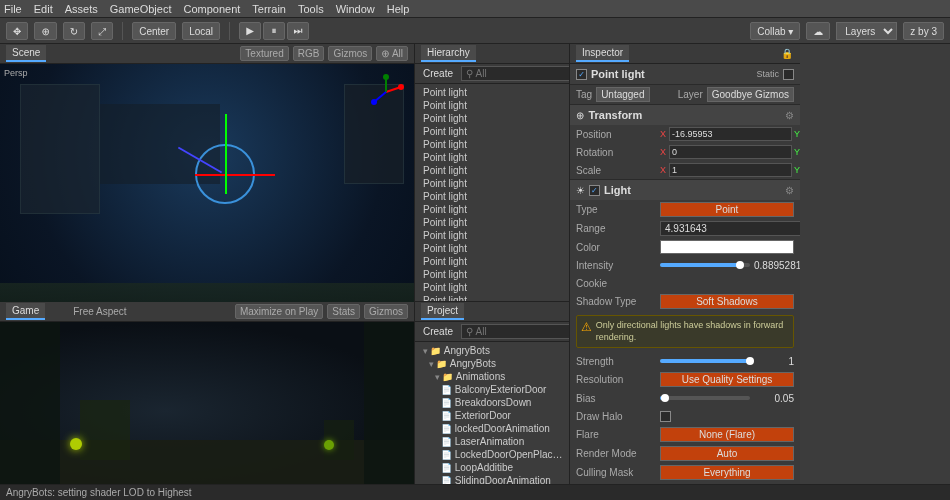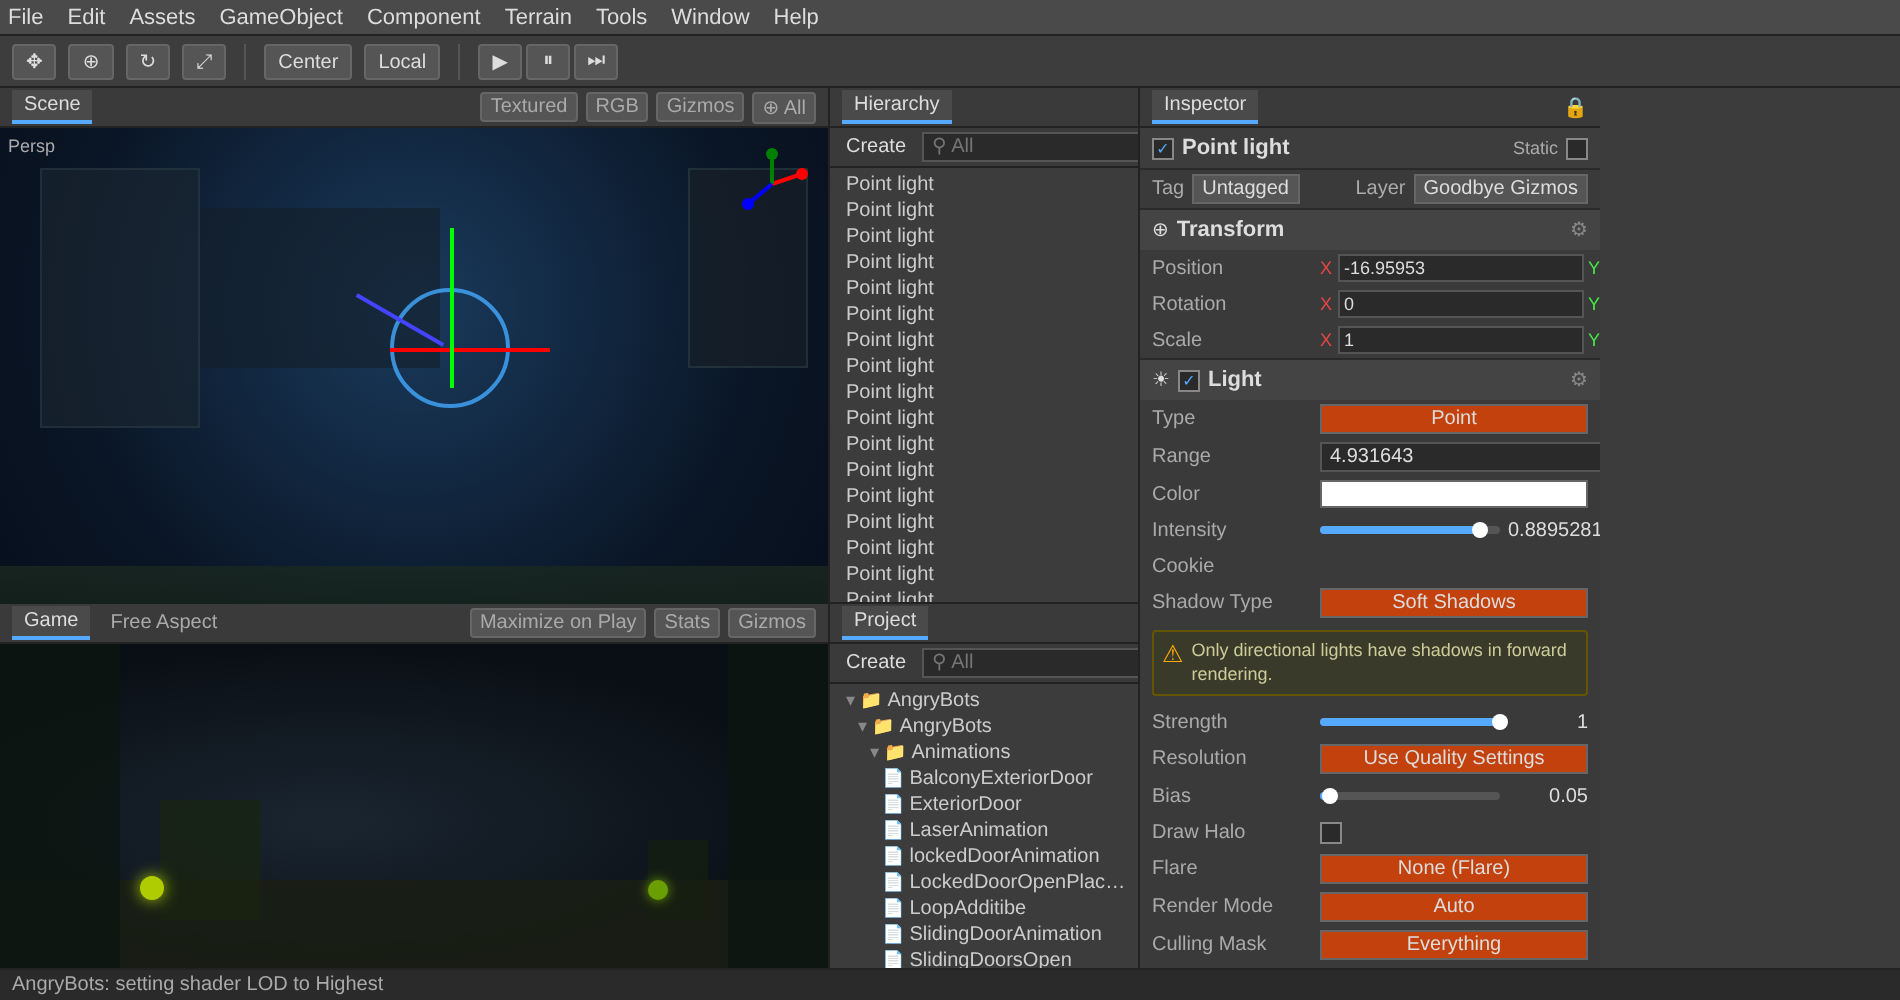--- a/index.html
+++ b/index.html
@@ -103,21 +103,21 @@
       background: #1a1a2e;
       position: relative;
       border-bottom: 1px solid #222;
     }
     .panel-header {
       height: 20px;
       background: #3a3a3a;
       display: flex;
       align-items: center;
       padding: 0 6px;
-      gap: 6px;
+      gap: 24px;
       border-bottom: 1px solid #222;
     }
     .panel-tab {
       font-size: 10px;
       color: #ddd;
       padding: 2px 6px;
       cursor: pointer;
     }
     .panel-tab.active {
       background: #4a4a4a;
@@ -507,20 +507,28 @@
   <button class="toolbar-btn">⤢</button>
   <div class="toolbar-sep"></div>
   <button class="toolbar-btn">Center</button>
   <button class="toolbar-btn">Local</button>
   <div class="toolbar-sep"></div>
   <div class="toolbar-play">
     <div class="play-btn">▶</div>
     <div class="play-btn">⏸</div>
     <div class="play-btn">⏭</div>
   </div>
+  <div class="toolbar-right">
+    <button class="toolbar-btn">Collab ▾</button>
+    <button class="toolbar-btn">☁</button>
+    <select class="layers-dropdown">
+      <option>Layers</option>
+    </select>
+    <button class="toolbar-btn">z by 3</button>
+  </div>
 </div>
 
 <div id="main">
 
   <div id="left-panel">
 
     <div id="scene-view">
       <div class="panel-header">
         <span class="panel-tab active">Scene</span>
         <div class="panel-controls">
@@ -623,23 +631,24 @@
       </div>
       <div class="create-search-bar">
         <span class="create-btn">Create</span>
         <input class="search-field" type="text" placeholder="⚲ All" style="">
       </div>
       <div class="tree-list" id="project-list">
           <div class="tree-item"><span style="color:#888;font-size:9px;">▾ </span><span style="color:#c8a040;font-size:9px;">📁 </span>AngryBots</div>
           <div class="tree-item indent1"><span style="color:#888;font-size:9px;">▾ </span><span style="color:#c8a040;font-size:9px;">📁 </span>AngryBots</div>
           <div class="tree-item indent2"><span style="color:#888;font-size:9px;">▾ </span><span style="color:#c8a040;font-size:9px;">📁 </span>Animations</div>
           <div class="tree-item indent3"><span style="color:#888;font-size:9px;">  </span><span style="color:#7ab;font-size:9px;">📄 </span>BalconyExteriorDoor</div>
+          <div class="tree-item indent3"><span style="color:#888;font-size:9px;">  </span><span style="color:#7ab;font-size:9px;">📄 </span>BreakdoorsDown</div>
           <div class="tree-item indent3"><span style="color:#888;font-size:9px;">  </span><span style="color:#7ab;font-size:9px;">📄 </span>ExteriorDoor</div>
+          <div class="tree-item indent3"><span style="color:#888;font-size:9px;">  </span><span style="color:#7ab;font-size:9px;">📄 </span>lockedDoorAnimation</div>
           <div class="tree-item indent3"><span style="color:#888;font-size:9px;">  </span><span style="color:#7ab;font-size:9px;">📄 </span>LaserAnimation</div>
-          <div class="tree-item indent3"><span style="color:#888;font-size:9px;">  </span><span style="color:#7ab;font-size:9px;">📄 </span>lockedDoorAnimation</div>
           <div class="tree-item indent3"><span style="color:#888;font-size:9px;">  </span><span style="color:#7ab;font-size:9px;">📄 </span>LockedDoorOpenPlaceholde</div>
           <div class="tree-item indent3"><span style="color:#888;font-size:9px;">  </span><span style="color:#7ab;font-size:9px;">📄 </span>LoopAdditibe</div>
           <div class="tree-item indent3"><span style="color:#888;font-size:9px;">  </span><span style="color:#7ab;font-size:9px;">📄 </span>SlidingDoorAnimation</div>
           <div class="tree-item indent3"><span style="color:#888;font-size:9px;">  </span><span style="color:#7ab;font-size:9px;">📄 </span>SlidingDoorsOpen</div>
         </div>
     </div>
   </div>
 
   <div id="inspector-panel">
     <div class="inspector-header">

